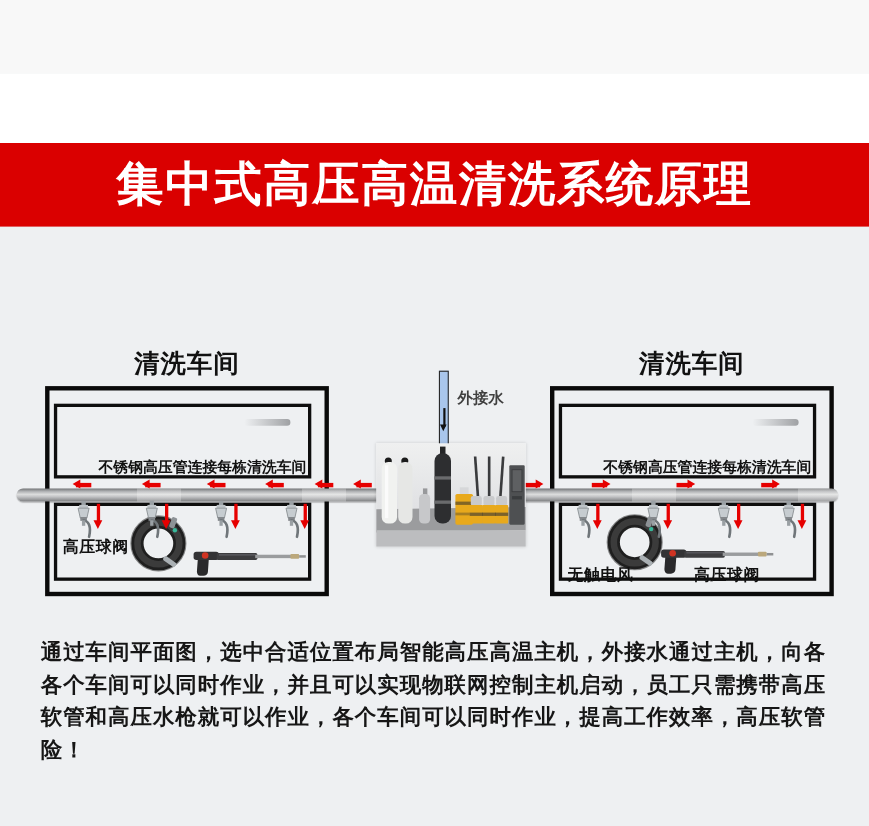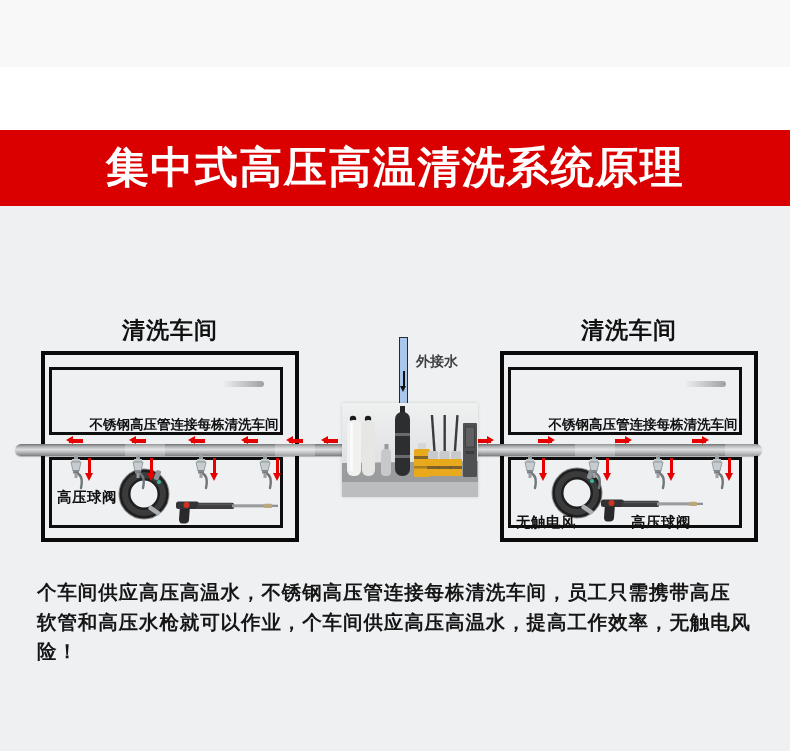--- a/index.html
+++ b/index.html
@@ -318,17 +318,18 @@
       </div>
     <div class="water-label z2">外接水</div>
     <div class="photo z3">
       <svg width="136" height="94" viewBox="0 0 136 94">
           <use href="#sym-plant"></use>
         </svg>
     </div>
   </div>
 
   <div class="desc">
-    <div>个车间供应高压高温水，不锈钢高压管连接每栋清洗车间，员工只需携带高压</div>
-    <div>软管和高压水枪就可以作业，个车间供应高压高温水，提高工作效率，无触电风</div>
+    <div>通过车间平面图，选中合适位置布局智能高压高温主机，外接水通过主机，向各</div>
+    <div>各个车间可以同时作业，并且可以实现物联网控制主机启动，员工只需携带高压</div>
+    <div>软管和高压水枪就可以作业，各个车间可以同时作业，提高工作效率，高压软管</div>
     <div>险！</div>
   </div>
 </div>
 
 </body></html>

